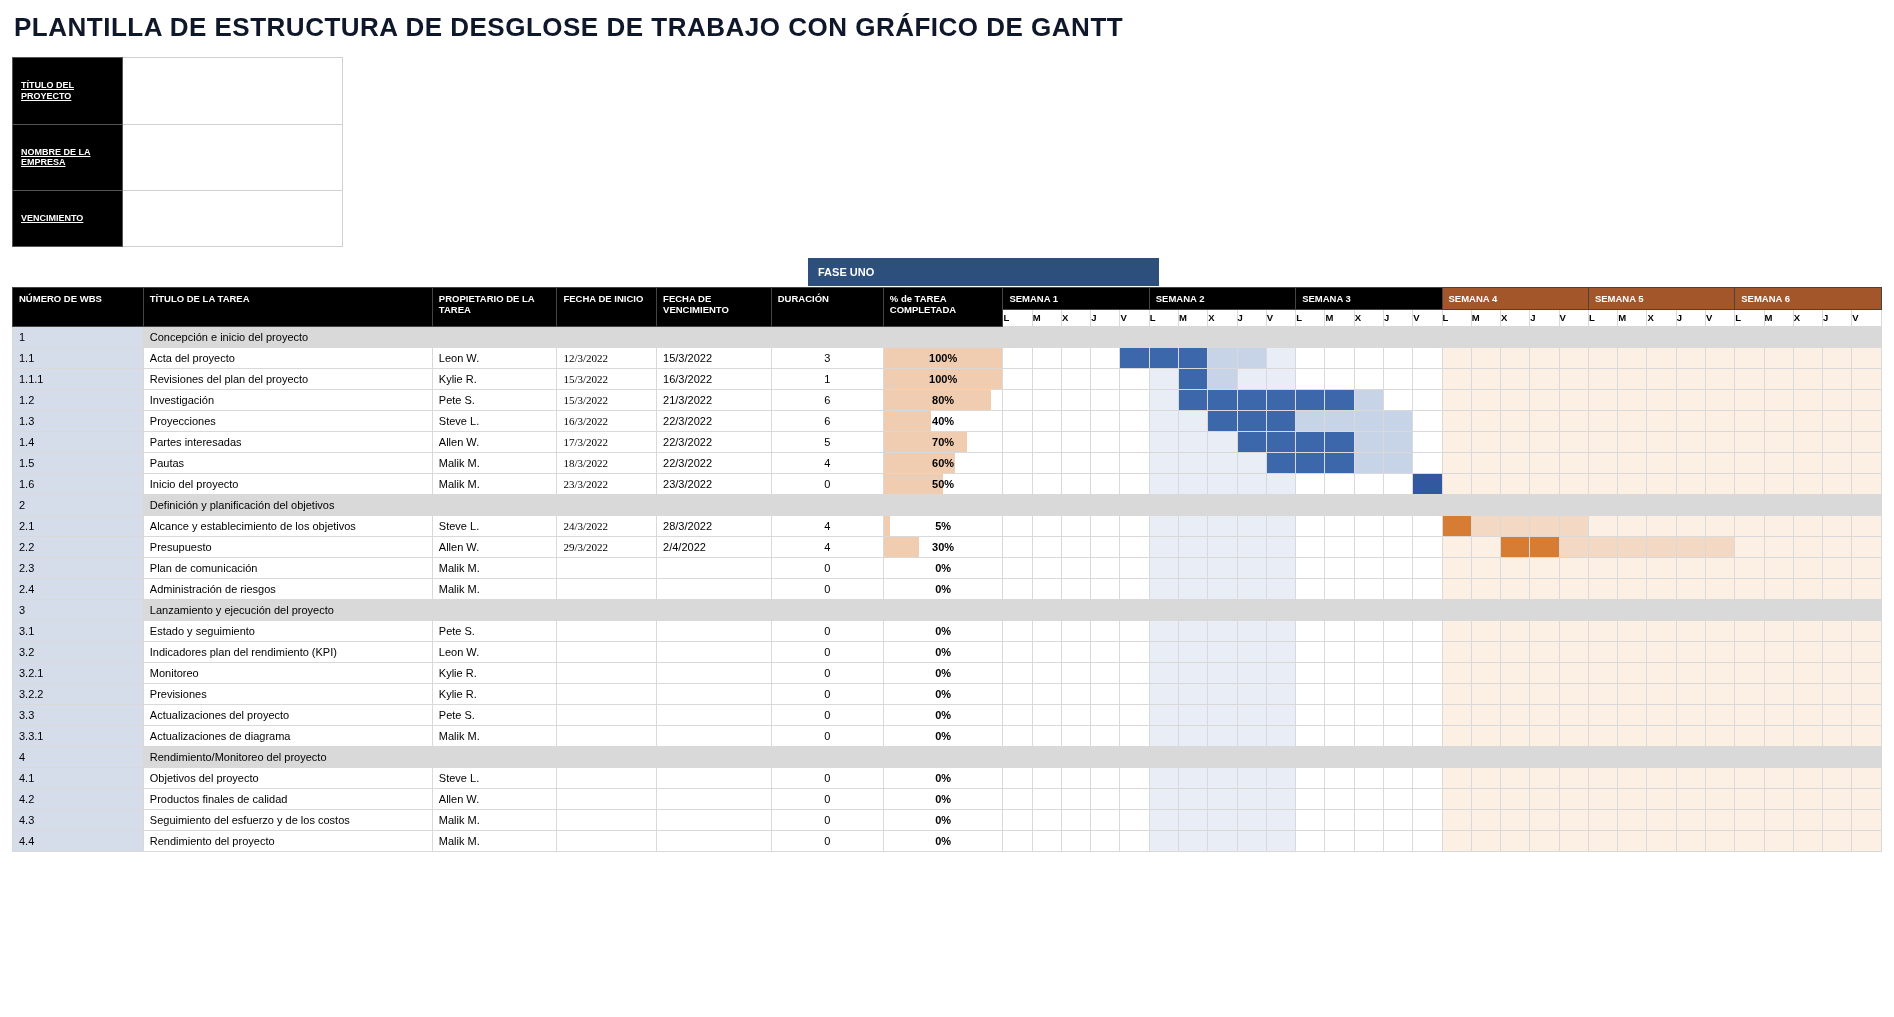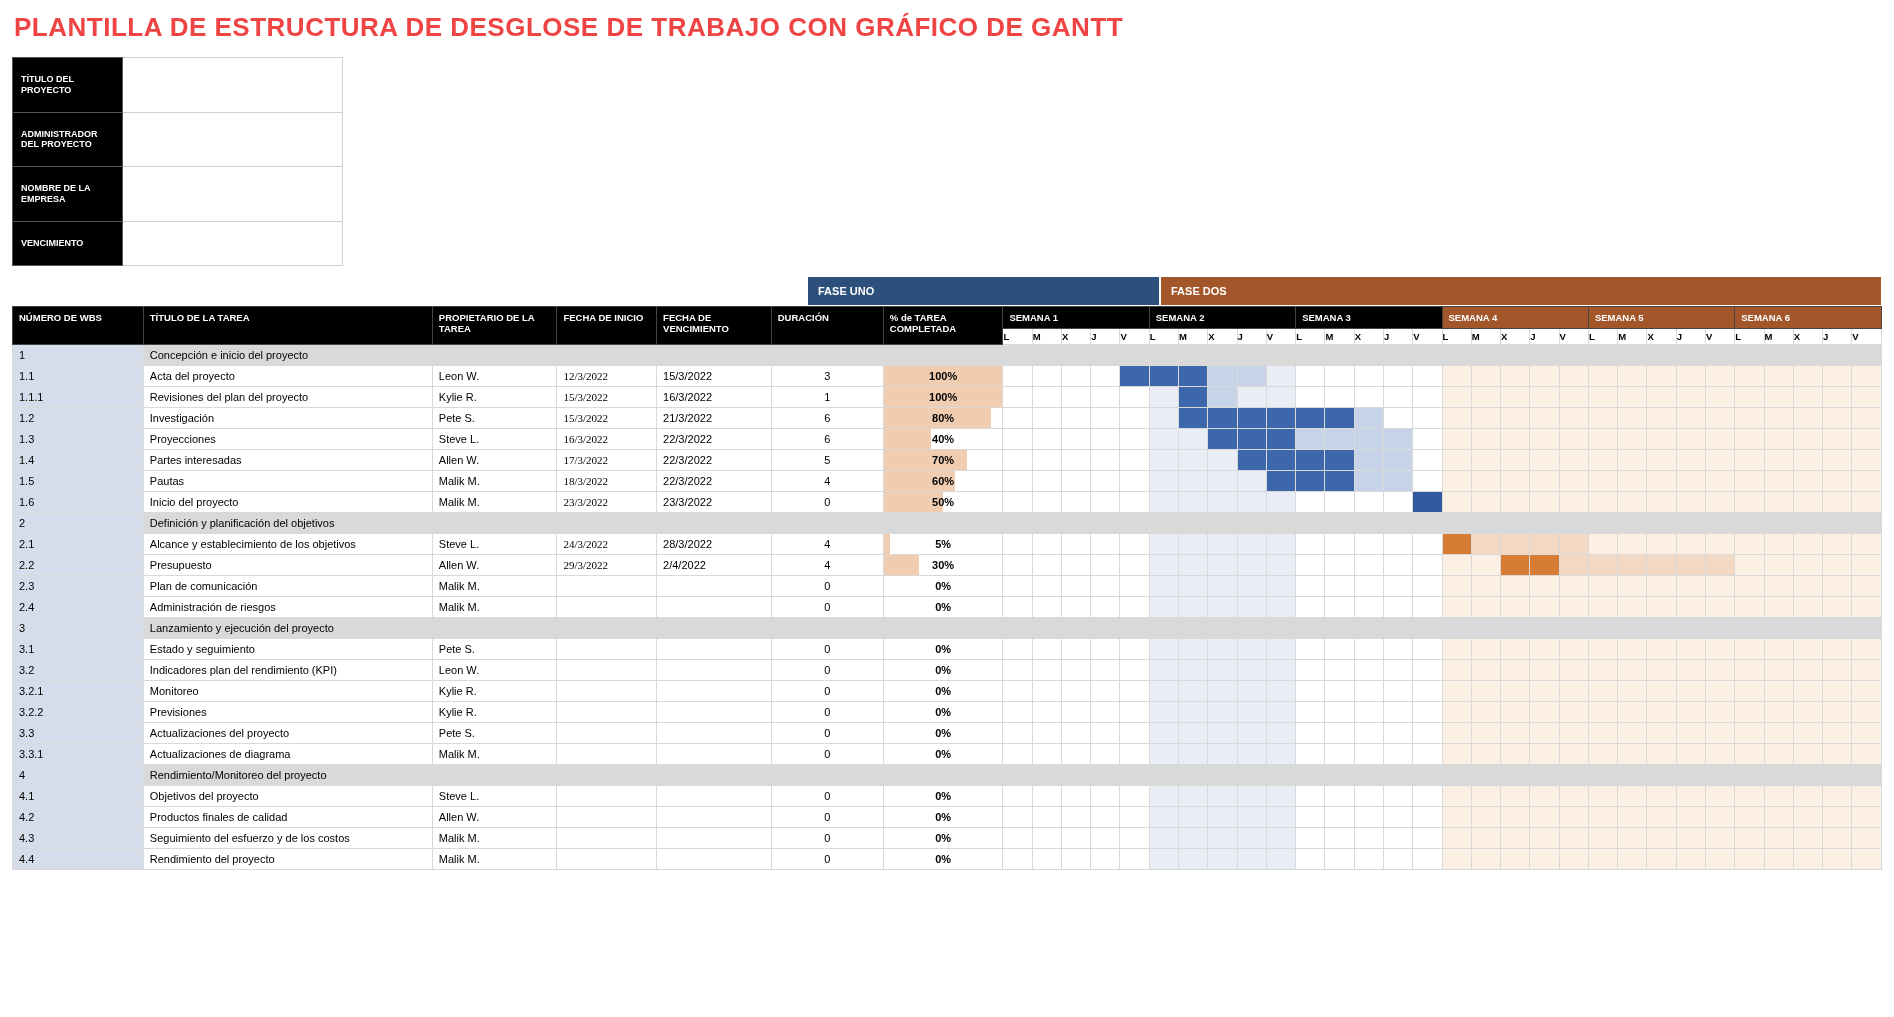--- a/index.html
+++ b/index.html
@@ -1,19 +1,19 @@
 <!DOCTYPE html>
 <html><head>
 <meta charset="utf-8">
 <style>
   * { box-sizing: border-box; }
   body { margin: 0; padding: 12px; font-family: "Century Gothic", Arial, sans-serif; font-size: 12px; color: #000; background: #fff; }
-  .title { color: #ef4444; font-size: 26px; font-weight: 700; letter-spacing: .5px; margin: 0 0 14px 2px; }
+  .title { color: #0f172a; font-size: 26px; font-weight: 700; letter-spacing: .5px; margin: 0 0 14px 2px; }
   .info-table { border-collapse: collapse; margin-bottom: 10px; }
-  .info-table th { background:#000; color:#fff; font-size:9px; font-weight:700; text-align:left; padding:16px 8px; width:110px; border:1px solid #555; line-height:1.2; }
+  .info-table th { background:#000; color:#fff; font-size:9px; font-weight:700; text-align:left; padding:22px 8px; width:110px; border:1px solid #555; line-height:1.2;text-decoration:underline; }
   .info-table td { border:1px solid #d0d0d0; width:220px; padding:4px 8px; font-size:11px; }
   .layout { width: 1870px; }
   .phase-row { display:flex; }
   .phase-spacer { width: 795px; }
   .phase { color:#fff; font-size:11px; font-weight:700; padding:8px 10px; border:1px solid #fff; }
   .phase1 { background:#2d4f7b; width:353px; }
   .phase2 { background:#a3562a; width:713px; flex:1; }
   table.main { border-collapse: collapse; width:100%; table-layout:fixed;padding-left:16px; }
   table.main th { background:#000; color:#fff; font-size:9.5px; font-weight:700; text-align:left; padding:5px 6px; border:1px solid #444; vertical-align:top; line-height:1.2; }
   table.main td { border:1px solid #d9d9d9; padding:2px 6px; font-size:11px; height:21px; vertical-align:middle; }
@@ -48,39 +48,34 @@
 
 <h1 class="title">PLANTILLA DE ESTRUCTURA DE DESGLOSE DE TRABAJO CON GRÁFICO DE GANTT</h1>
 
 <table class="info-table">
   <tbody>
       <tr>
         <th>TÍTULO DEL PROYECTO</th>
         <td></td>
       </tr>
   <tr>
-        <th>ADMINISTRADOR DEL PROYECTO</th>
-        <td></td>
-      </tr>
-  <tr>
         <th>NOMBRE DE LA EMPRESA</th>
         <td></td>
       </tr>
   <tr>
         <th>VENCIMIENTO</th>
         <td></td>
       </tr>
 </tbody>
   </table>
 
 <div class="layout">
   <div class="phase-row">
     <div class="phase-spacer"></div>
     <div class="phase phase1">FASE UNO</div>
-    <div class="phase phase2">FASE DOS</div>
   </div>
 
   <table class="main">
     <colgroup>
       <col class="col-wbs">
         <col class="col-title">
         <col class="col-owner">
         <col class="col-start">
         <col class="col-due">
         <col class="col-dur">

